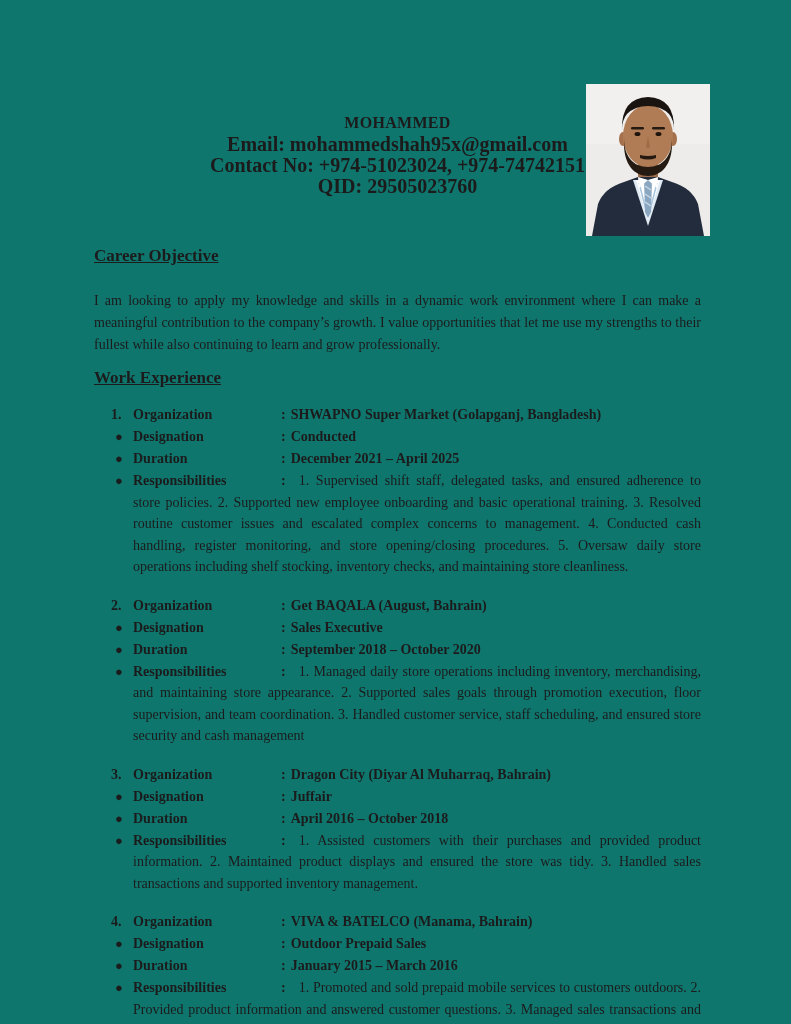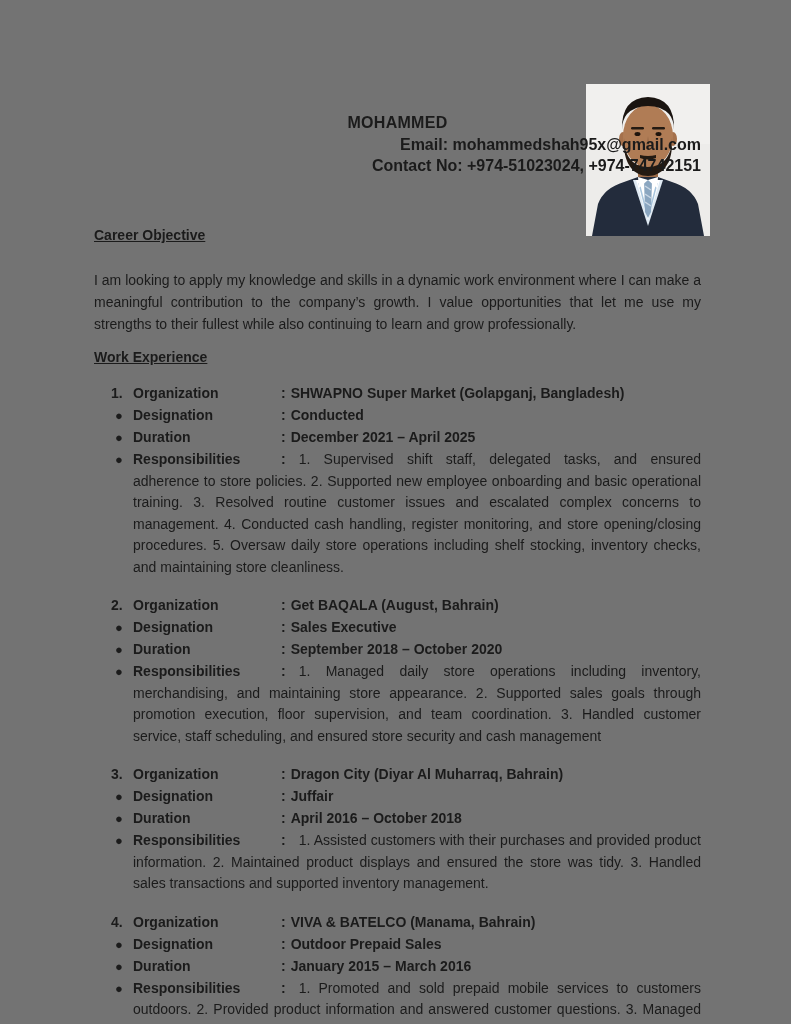--- a/index.html
+++ b/index.html
@@ -1,22 +1,22 @@
 <!DOCTYPE html>
 <html><head>
 <meta charset="utf-8">
 <style>
   * { margin:0; padding:0; box-sizing:border-box; }
   html,body { background:#ffffff; }
   .page {
     position:relative;
     width:791px;
     height:1024px;
-    background:#737373;
-    font-family:Liberation Sans, sans-serif;
+    background:#0f766e;
+    font-family:Liberation Serif, serif;
     color:#1b1b1b;
     overflow:hidden;
   }
   .content {
     position:absolute;
     left:94px;
     top:0;
     width:607px;
   }
   
@@ -24,36 +24,35 @@
     margin-top:112px;
     text-align:center;
     font-weight:bold;
   }
   .name {
     font-size:16px;
     line-height:22px;
     letter-spacing:0.3px;
   }
   .contact-line {
-    font-size:16px;
+    font-size:20px;
     line-height:21px;
-    text-align:right;
   }
   .photo-frame {
     position:absolute;
     left:586px;
     top:84px;
     width:124px;
     height:152px;
   }
   .photo-frame svg { display:block; width:100%; height:100%; }
   
   .section-title {
     display:inline-block;
-    font-size:14px;
+    font-size:17px;
     font-weight:bold;
     text-decoration:underline;
     line-height:20px;
   }
   .objective-section { margin-top:49px; }
   .objective-text {
     margin-top:24px;
     font-size:14px;
     line-height:22px;
     text-align:justify;
@@ -143,20 +142,21 @@
       <path d="M62,52 L60,63 Q62,65 64,63 Z" fill="#9c6c49"></path>
     </svg>
   </div>
 
   <div class="content">
 
     <div class="header-block">
       <div class="name">MOHAMMED</div>
       <div class="contact-line">Email: mohammedshah95x@gmail.com</div>
       <div class="contact-line">Contact No: +974-51023024, +974-74742151</div>
+      <div class="contact-line">QID: 29505023760</div>
     </div>
 
     <div class="objective-section">
       <span class="section-title">Career Objective</span>
       <p class="objective-text">I am looking to apply my knowledge and skills in a dynamic work environment where I can make a meaningful contribution to the company’s growth. I value opportunities that let me use my strengths to their fullest while also continuing to learn and grow professionally.</p>
     </div>
 
     <div class="experience-section">
       <span class="section-title">Work Experience</span>
 

